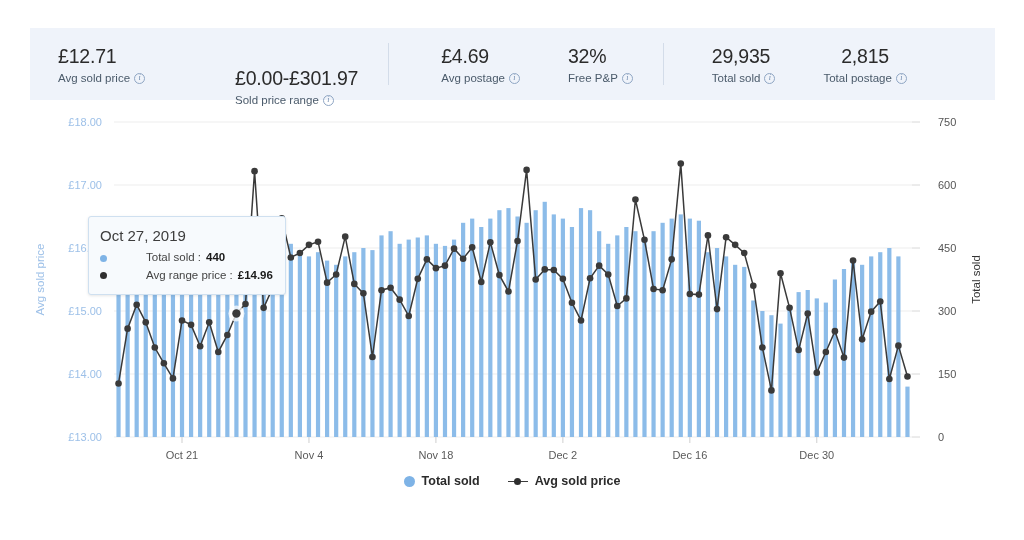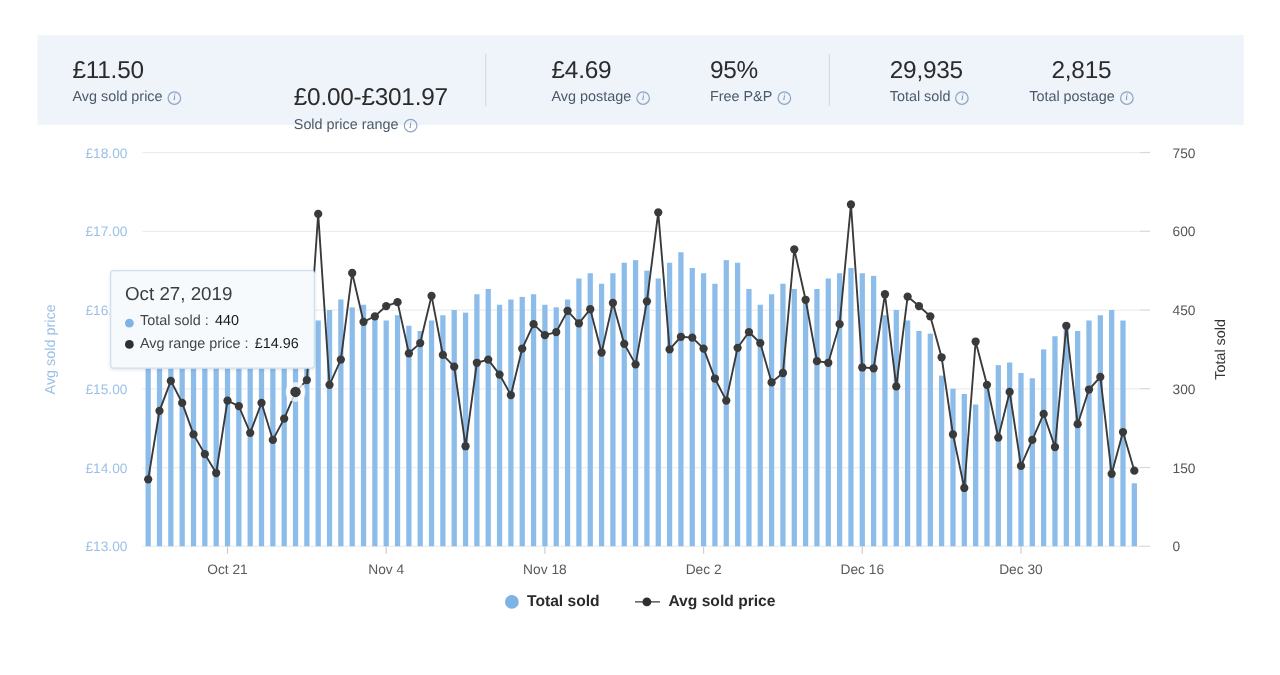--- a/index.html
+++ b/index.html
@@ -63,43 +63,43 @@
     border: 1px solid #cfe0f0;
     border-radius: 3px;
     padding: 7px 12px 9px 11px;
     box-shadow: 0 1px 3px rgba(0,0,0,0.10);
     font-size: 11.5px; color: #333; line-height: 1.55;
     min-width: 160px;
   }
   .tt-title { color: #3d3d3d; font-size: 15px; margin-bottom: 2px; }
   .tt-row { display: flex; align-items: center; gap: 5px; white-space: nowrap; }
   .tt-dot { width: 7px; height: 7px; border-radius: 50%; flex:0 0 auto; }
-  .tt-key { color: #444; }
-  .tt-val { font-weight: normal; color: #1a1a1a; }
+  .tt-key { color: #444; margin-left: 34px; }
+  .tt-val { font-weight: bold; color: #1a1a1a; }
 
   
   .legend {
     position: absolute; left: 0; top: 474px; width: 1024px;
     display: flex; justify-content: center; align-items: center; gap: 28px;
   }
   .legend-item { display: flex; align-items: center; gap: 7px; }
   .legend-label { font-size: 12.5px; color: #2b2b2b; font-weight: bold; }
   .lg-circle { width: 11px; height: 11px; border-radius: 50%; }
   .lg-line { position: relative; width: 20px; height: 11px; }
   .lg-line .bar { position:absolute; top:5px; left:0; width:20px; height:1.6px; background:#3b3b3b; }
   .lg-line .dot { position:absolute; top:2.5px; left:6px; width:7px; height:7px; border-radius:50%; background:#2f2f2f; }
 </style>
 </head>
 <body>
 
 <div id="root">
 
   <div class="stats-bar" id="stats-bar">
       <div class="stat" style="padding-left: 28px;">
-        <div class="stat-value">£11.50</div>
+        <div class="stat-value">£12.71</div>
         <div class="stat-label-row">
           <span class="stat-label">Avg sold price</span>
           <span class="info-icon">i</span>
         </div>
       </div>
       <div class="stat" style="padding-left: 90px; margin-top: 44px;">
         <div class="stat-value">£0.00-£301.97</div>
         <div class="stat-label-row">
           <span class="stat-label">Sold price range</span>
           <span class="info-icon">i</span>
@@ -107,21 +107,21 @@
       </div>
       <div class="divider" style="margin-left: 30px;"></div>
       <div class="stat" style="padding-left: 52px;">
         <div class="stat-value">£4.69</div>
         <div class="stat-label-row">
           <span class="stat-label">Avg postage</span>
           <span class="info-icon">i</span>
         </div>
       </div>
       <div class="stat" style="padding-left: 48px;">
-        <div class="stat-value">95%</div>
+        <div class="stat-value">32%</div>
         <div class="stat-label-row">
           <span class="stat-label">Free P&amp;P</span>
           <span class="info-icon">i</span>
         </div>
       </div>
       <div class="divider" style="margin-left: 30px;"></div>
       <div class="stat" style="padding-left: 48px;">
         <div class="stat-value">29,935</div>
         <div class="stat-label-row">
           <span class="stat-label">Total sold</span>

